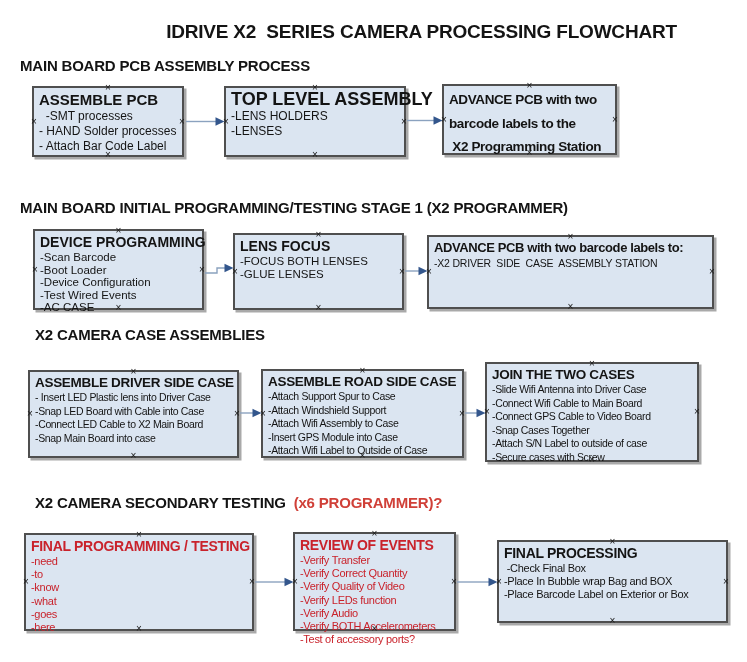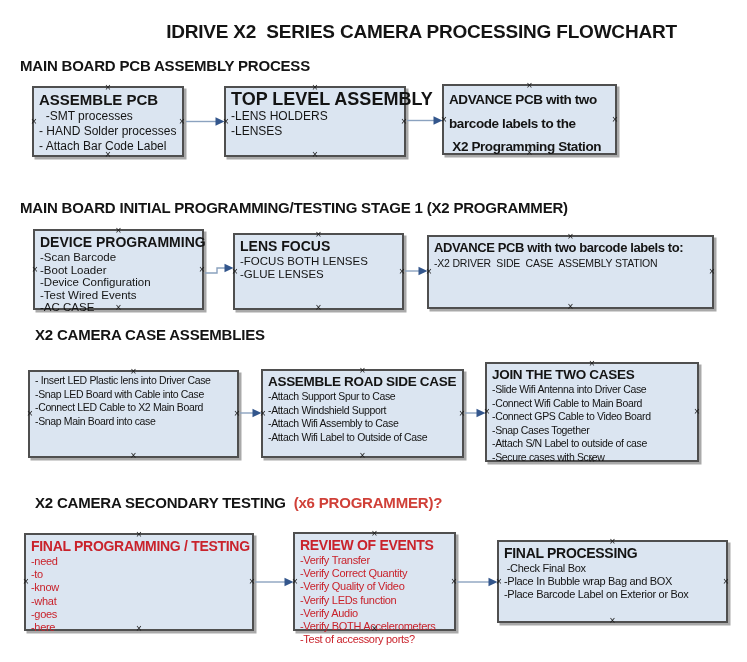--- a/index.html
+++ b/index.html
@@ -117,34 +117,36 @@
   <div class="box r2b3">
     <div class="bt">ADVANCE PCB with two barcode labels to:</div>
     <div class="bi">-X2 DRIVER  SIDE  CASE  ASSEMBLY STATION</div>
   <span class="cx cx-t">×</span>
       <span class="cx cx-b">×</span>
       <span class="cx cx-l">×</span>
       <span class="cx cx-r">×</span>
     </div>
 
   <div class="box r3b1">
+    <div class="bt">ASSEMBLE DRIVER SIDE CASE</div>
     <div class="bi">- Insert LED Plastic lens into Driver Case</div>
     <div class="bi">-Snap LED Board with Cable into Case</div>
     <div class="bi">-Connect LED Cable to X2 Main Board</div>
     <div class="bi">-Snap Main Board into case</div>
   <span class="cx cx-t">×</span>
       <span class="cx cx-b">×</span>
       <span class="cx cx-l">×</span>
       <span class="cx cx-r">×</span>
     </div>
   <div class="box r3b2">
     <div class="bt">ASSEMBLE ROAD SIDE CASE</div>
     <div class="bi">-Attach Support Spur to Case</div>
     <div class="bi">-Attach Windshield Support</div>
     <div class="bi">-Attach Wifi Assembly to Case</div>
+    <div class="bi">-Insert GPS Module into Case</div>
     <div class="bi">-Attach Wifi Label to Outside of Case</div>
   <span class="cx cx-t">×</span>
       <span class="cx cx-b">×</span>
       <span class="cx cx-l">×</span>
       <span class="cx cx-r">×</span>
     </div>
   <div class="box r3b3">
     <div class="bt">JOIN THE TWO CASES</div>
     <div class="bi">-Slide Wifi Antenna into Driver Case</div>
     <div class="bi">-Connect Wifi Cable to Main Board</div>

